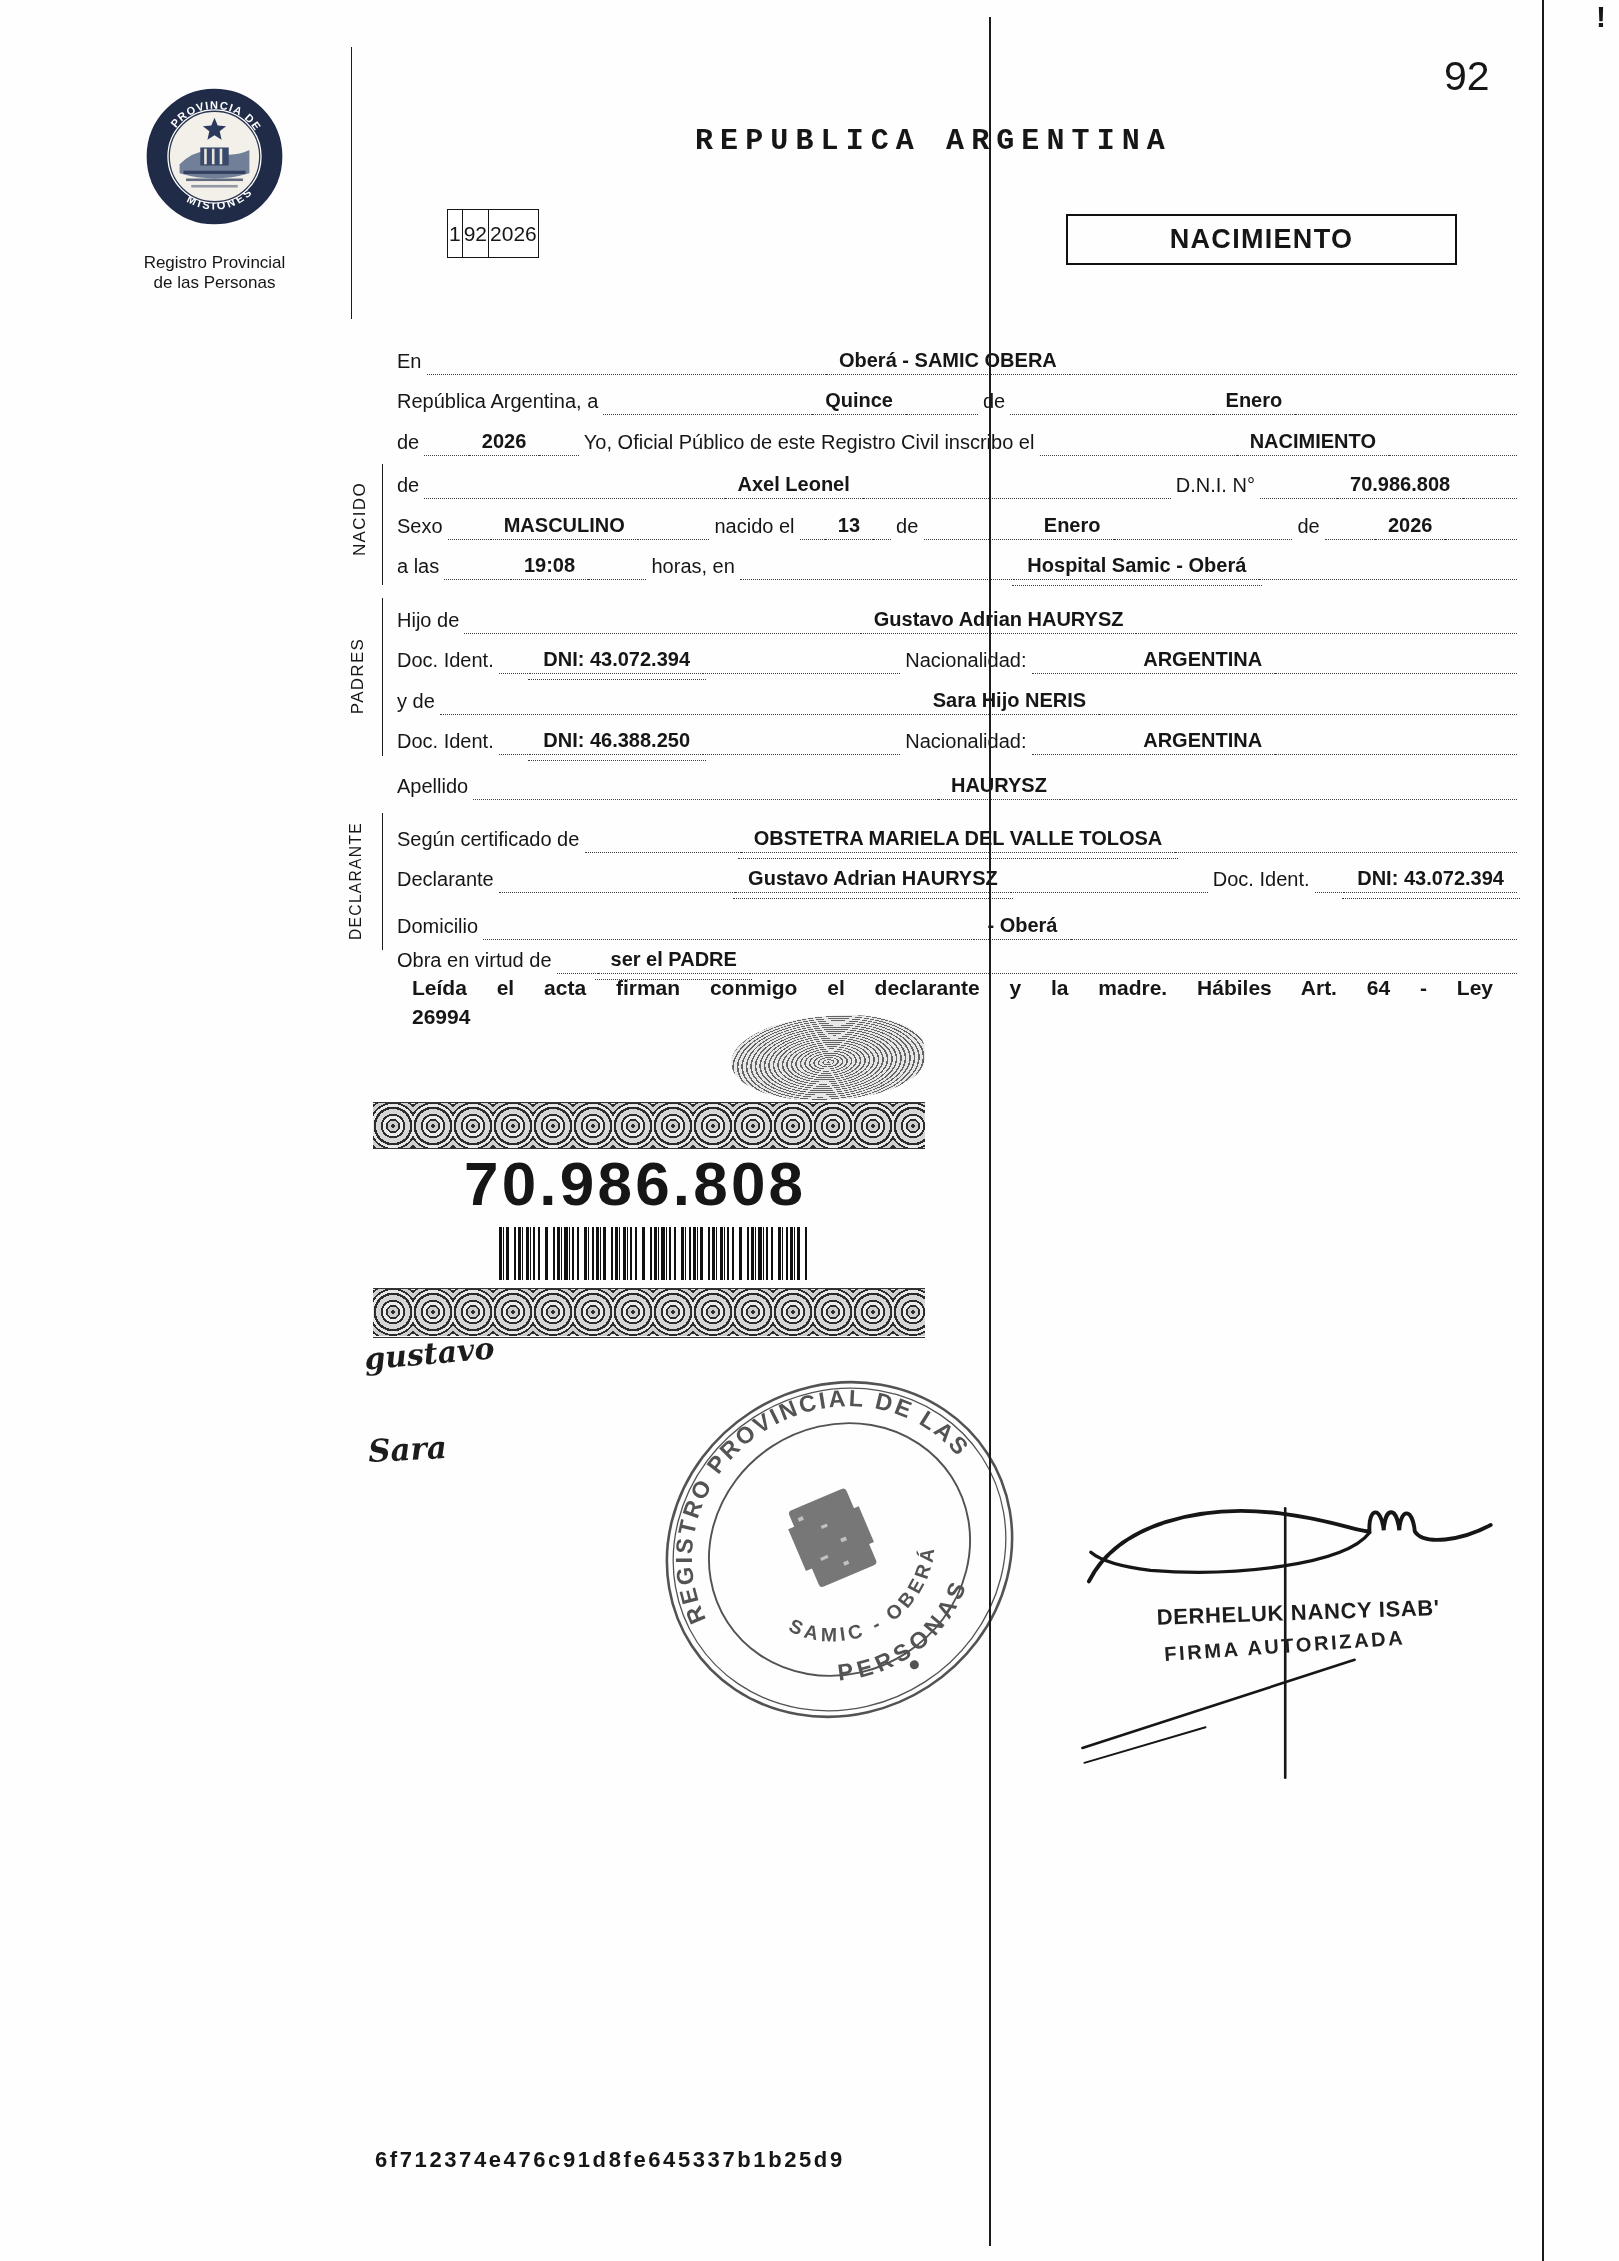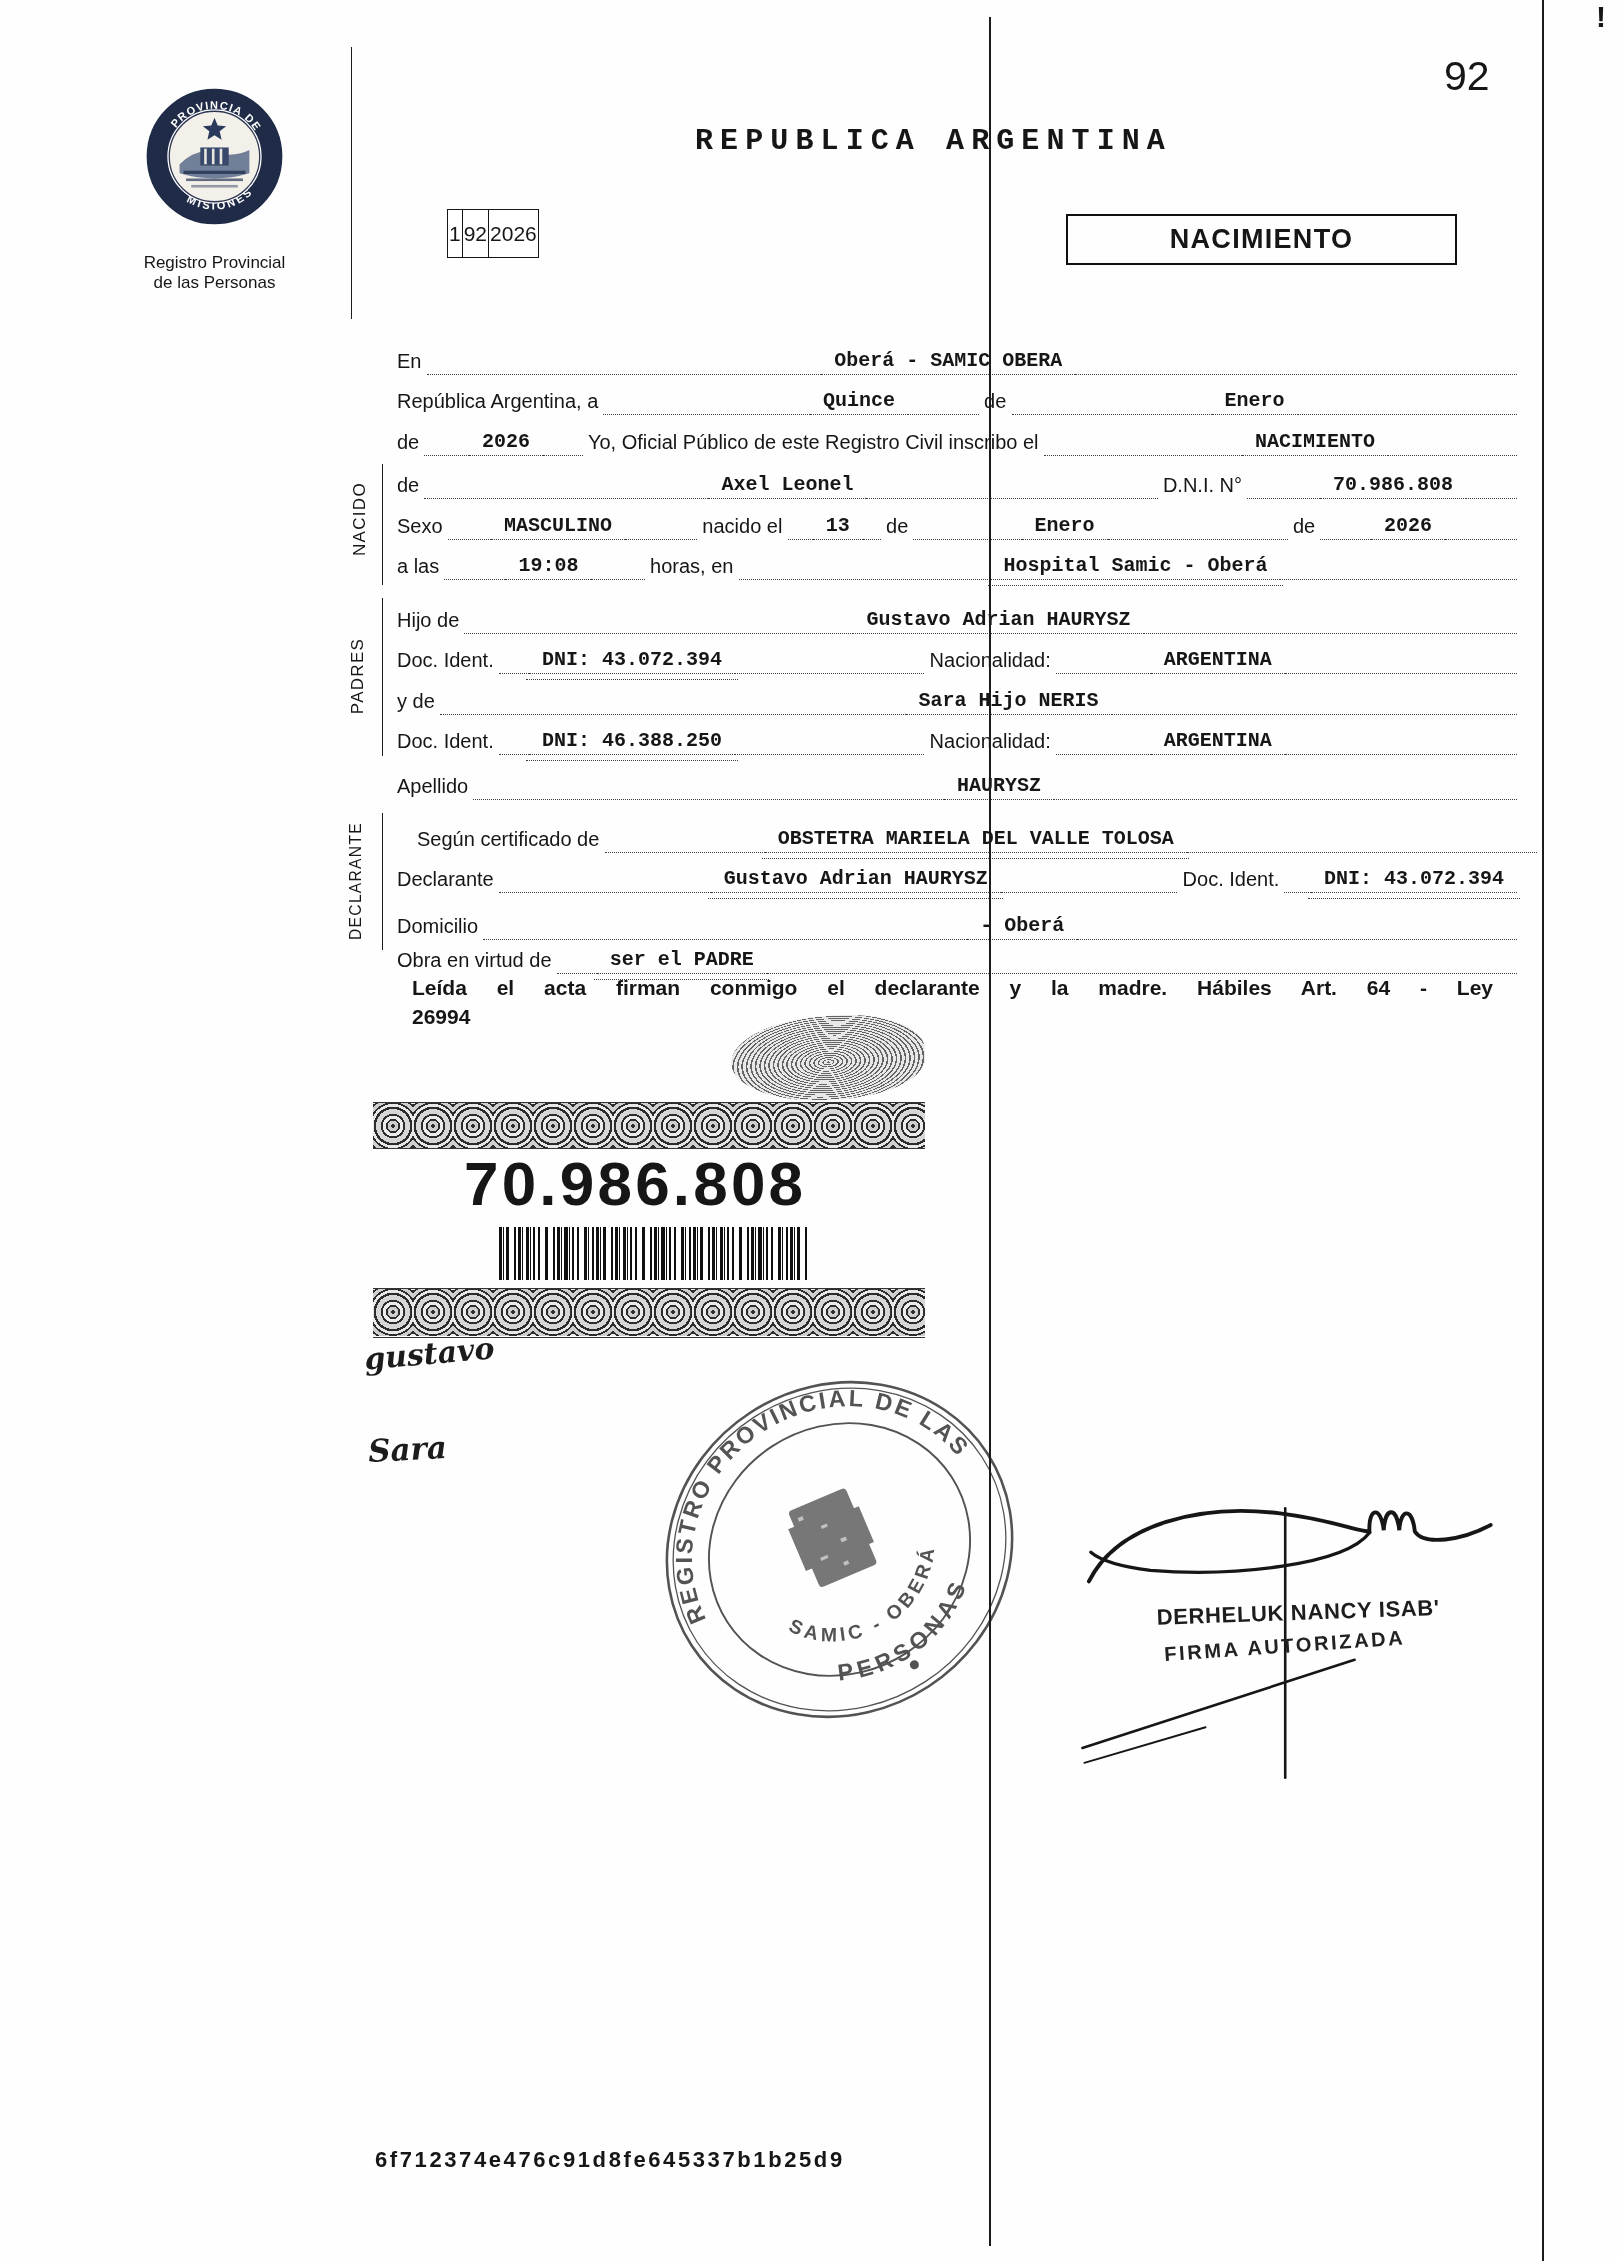--- a/index.html
+++ b/index.html
@@ -27,21 +27,21 @@
   .act-box { left:1066px; top:214px; width:387px; height:47px; border:2.6px solid #101010;
     display:flex; align-items:center; justify-content:center; font-size:27px; font-weight:600; letter-spacing:1.3px; }
 
   
   .frow { position:absolute; left:397px; width:1120px; height:38px;
     display:flex; align-items:flex-end; font-size:20px; white-space:nowrap; }
   .frow .lb   { flex:0 0 auto; padding:0 5.2px 1.9px 0; }
   .frow .lbm  { flex:0 0 auto; padding:0 5.2px 1.9px 5.2px; }
   .frow .lead { border-bottom:1.9px dotted #3c3c3c; height:100%; }
   .frow .val  { flex:0 0 auto; border-bottom:1.9px dotted #3c3c3c; font-weight:700;
-    padding:0 13px 1.9px; text-align:center; position:relative;font-family:Liberation Mono, monospace; }
+    padding:0 13px 1.9px; text-align:center; position:relative; }
   .frow .val.dbl::after { content:""; position:absolute; left:-2.6px; right:-2.6px; bottom:-7.1px;
     border-top:1.9px dotted #3c3c3c; }
 
   .closing { left:412px; top:973px; width:1081px; font-size:21px; font-weight:700; line-height:1.4; }
   .closing .l1 { text-align:justify; text-align-last:justify; }
 
   
   .sidelabel { position:absolute; font-size:17px; letter-spacing:1.3px; text-align:center;
     transform:rotate(-90deg); }
 
@@ -235,21 +235,21 @@
     <span class="lead" style="flex-grow:2.7;"></span>
   </div>
 
   <div class="frow" style="top:762px;">
     <span class="lb">Apellido</span>
     <span class="lead" style="flex-grow:6.2;"></span>
     <span class="val">HAURYSZ</span>
     <span class="lead" style="flex-grow:6.1;"></span>
   </div>
 
-  <div class="frow" style="top:815px;margin-left:20px;">
+  <div class="frow" style="top:815px;">
     <span class="lb">Según certificado de</span>
     <span class="lead" style="flex-grow:1.6;"></span>
     <span class="val dbl">OBSTETRA MARIELA DEL VALLE TOLOSA</span>
     <span class="lead" style="flex-grow:3.5;"></span>
   </div>
 
   <div class="frow" style="top:855px;">
     <span class="lb">Declarante</span>
     <span class="lead" style="flex-grow:2.4;"></span>
     <span class="val dbl">Gustavo Adrian HAURYSZ</span>

